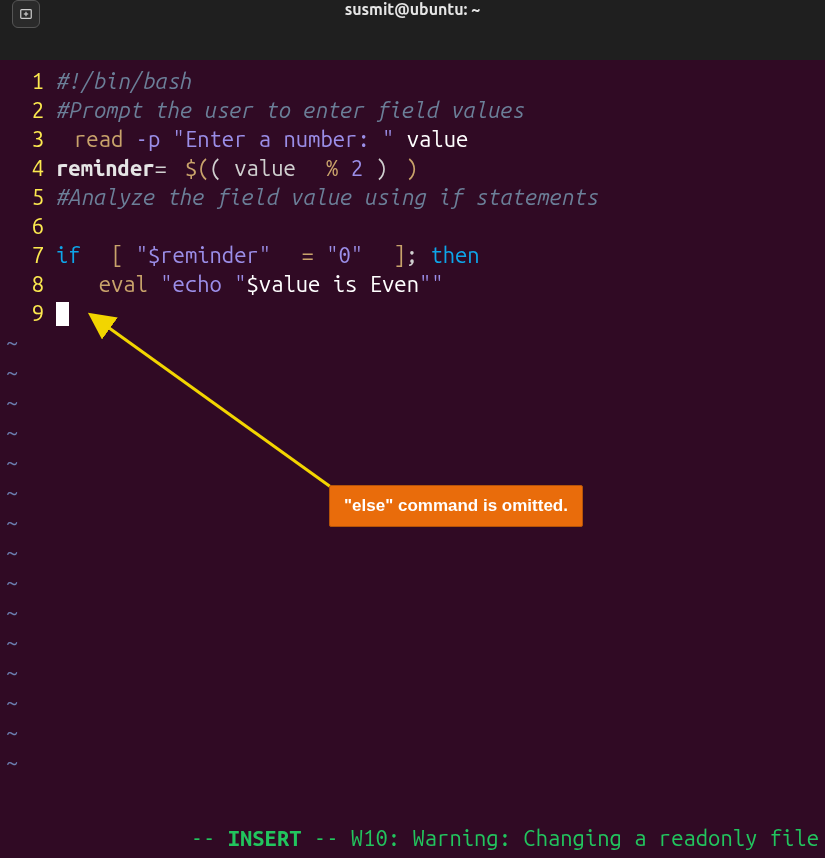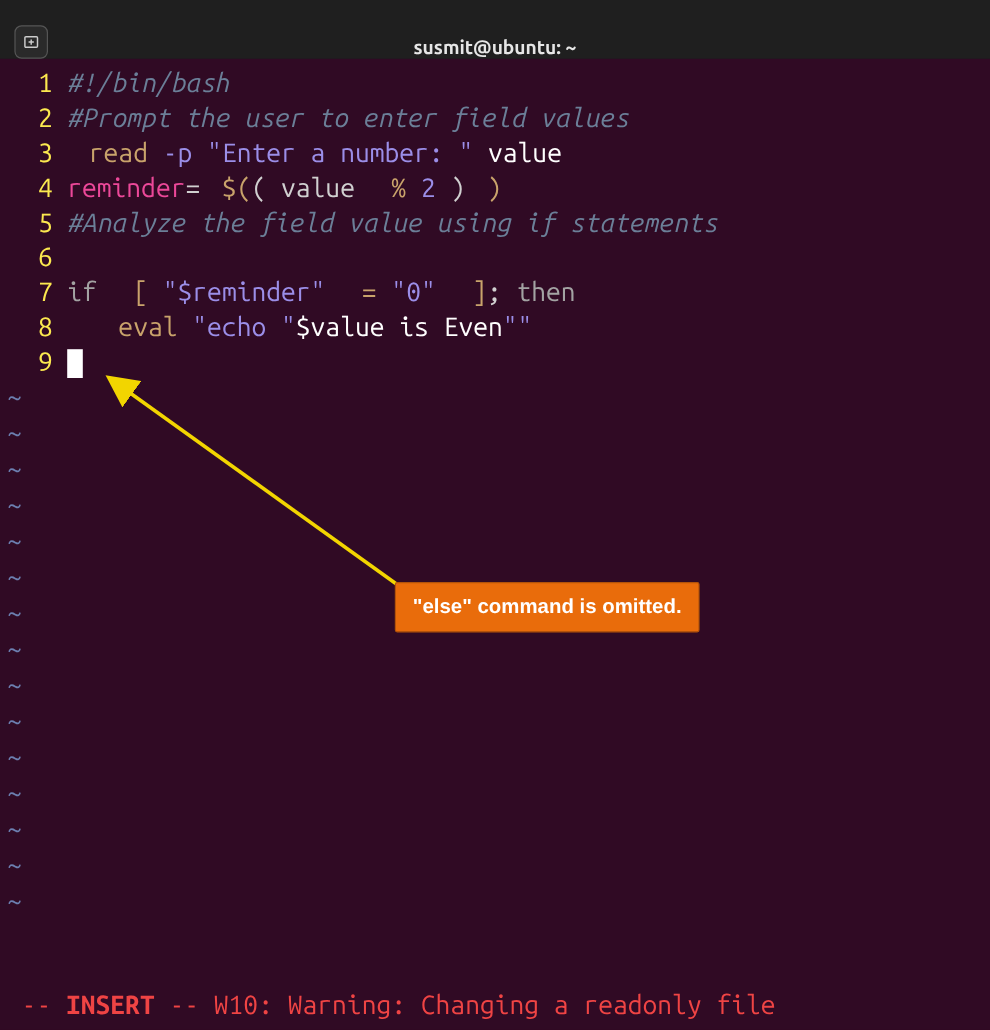--- a/index.html
+++ b/index.html
@@ -6,24 +6,24 @@
     body {
       width: 825px;
       height: 858px;
       background: #300a24;
       font-family: 'Ubuntu Mono', 'DejaVu Sans Mono', monospace;
       font-size: 22px;
       overflow: hidden;
       position: relative;
     }
     .titlebar {
-      height: 49px;
+      height: 60px;
       background: #1f1f1f;
       display: flex;
-      align-items: flex-end;
+      align-items: flex-start;
       padding: 0 12px;
       position: relative;
     }
     .titlebar-button {
       width: 28px;
       height: 28px;
       border: 1px solid #555;
       border-radius: 6px;
       display: flex;
       align-items: center;
@@ -51,25 +51,25 @@
       line-height: 29px;
     }
     .lineno {
       width: 56px;
       text-align: right;
       padding-right: 12px;
       color: #fce94f;
     }
     .code { flex: 1; }
     .c-comment { color: #6b7f98; font-style: italic; }
-    .c-keyword { color: #a3a3a3; }
+    .c-keyword { color: #0ea5e9; }
     .c-flag { color: #9b8ee8; }
     .c-string { color: #9b8ee8; }
     .c-num { color: #9b8ee8; }
-    .c-var { color: #ec4899; font-weight: normal; }
+    .c-var { color: #e5e5e5; font-weight: bold; }
     .c-builtin { color: #c9a36b; margin-left: 18px; }
     .c-op { color: #d0d0d0; }
     .c-paren { color: #d0d0d0; }
     .c-white { color: #ffffff; }
     .cursor-block {
       display: inline-block;
       width: 13px;
       height: 24px;
       background: #ffffff;
       vertical-align: text-top;
@@ -79,23 +79,24 @@
       color: #6c7fb0;
       padding-left: 6px;
       height: 30px;
       line-height: 30px;
     }
     .statusline {
       position: absolute;
       bottom: 8px;
       left: 18px;
       right: 6px;
-      color: #ef4444;
+      color: #22c55e;
       font-size: 22px;
       white-space: nowrap;
+      text-align: right;
     }
     .statusline .mode { font-weight: bold; }
     .annotation {
       position: absolute;
       left: 329px;
       top: 485px;
       background: #e96c0b;
       color: #fff;
       font-family: Arial, sans-serif;
       font-size: 17px;

